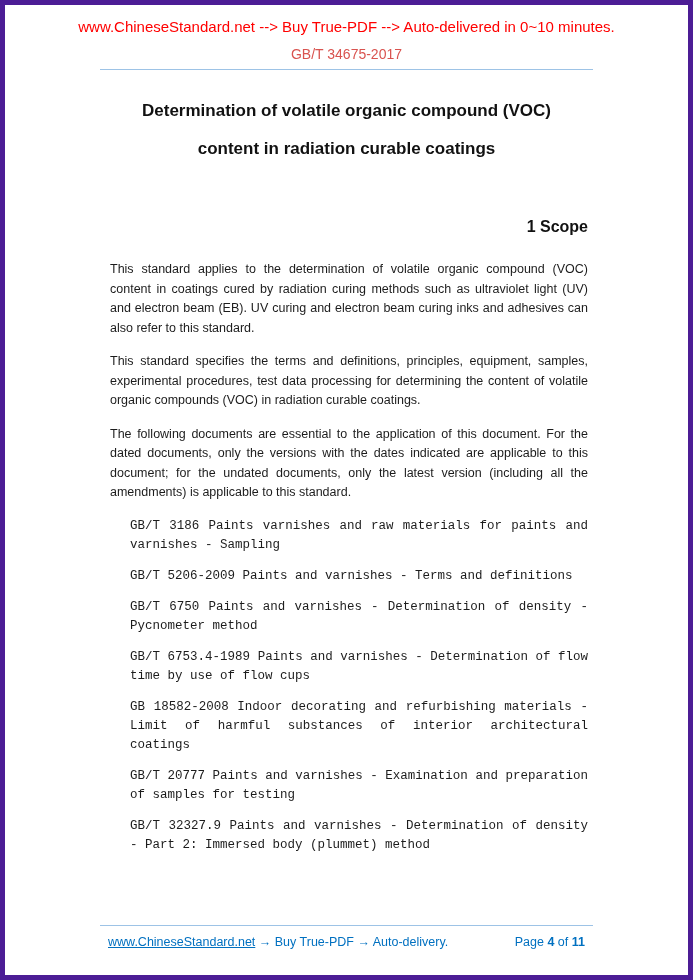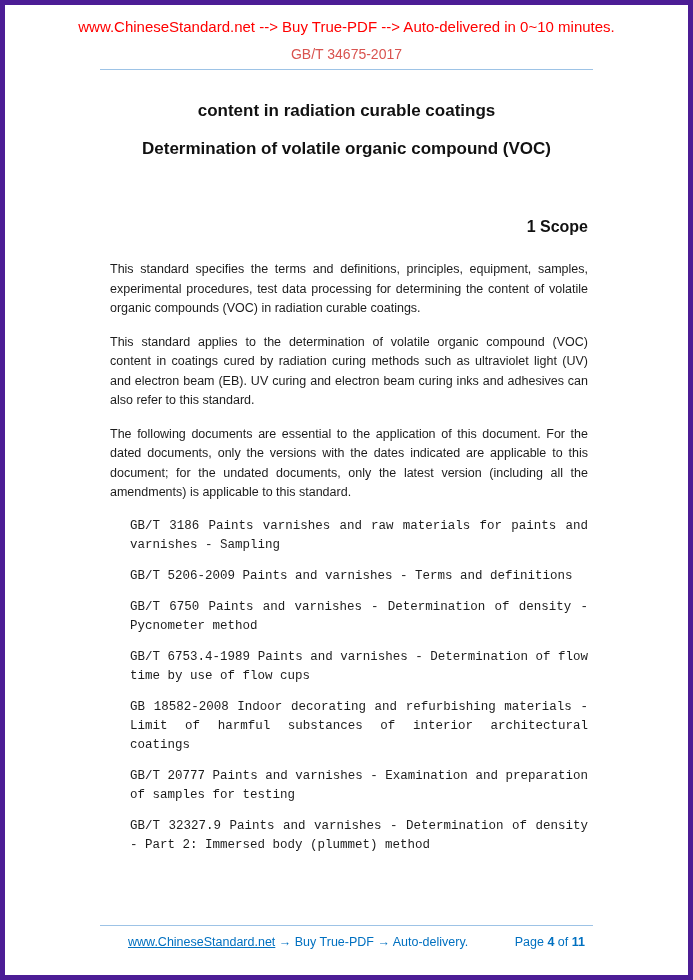--- a/index.html
+++ b/index.html
@@ -87,21 +87,20 @@
     border-top: 1px solid var(--color-rule, #9dc3e6);
     margin: 0 0 9px 0;
   }
   .footer-row {
     display: flex;
     justify-content: space-between;
     align-items: baseline;
     padding: 0 8px;
     font-size: 12.5px;
     color: var(--color-footer, #0070c0);
-    margin-left: 20px;
   }
   .footer-link {
     color: var(--color-footer, #0070c0);
     text-decoration: underline;
     cursor: pointer;
   }
   .footer-left { white-space: nowrap; }
   .footer-right { white-space: nowrap; }
   .footer-right b { font-weight: bold; }
 </style>
@@ -110,31 +109,31 @@
 
 <div class="page">
 
   <div class="banner">www.ChineseStandard.net --&gt; Buy True-PDF --&gt; Auto-delivered in 0~10 minutes.</div>
 
   <div class="doc-number">GB/T 34675-2017</div>
 
   <hr class="header-rule">
 
   <h1 class="title">
+    <span class="title-line">Determination of volatile organic compound (VOC)</span>
     <span class="title-line">content in radiation curable coatings</span>
-    <span class="title-line">Determination of volatile organic compound (VOC)</span>
   </h1>
 
   <div class="content">
 
     <h2 class="section-heading">1 Scope</h2>
 
+    <p class="para">This standard applies to the determination of volatile organic compound (VOC) content in coatings cured by radiation curing methods such as ultraviolet light (UV) and electron beam (EB). UV curing and electron beam curing inks and adhesives can also refer to this standard.</p>
+
     <p class="para">This standard specifies the terms and definitions, principles, equipment, samples, experimental procedures, test data processing for determining the content of volatile organic compounds (VOC) in radiation curable coatings.</p>
-
-    <p class="para">This standard applies to the determination of volatile organic compound (VOC) content in coatings cured by radiation curing methods such as ultraviolet light (UV) and electron beam (EB). UV curing and electron beam curing inks and adhesives can also refer to this standard.</p>
 
 
     <p class="para">The following documents are essential to the application of this document. For the dated documents, only the versions with the dates indicated are applicable to this document; for the undated documents, only the latest version (including all the amendments) is applicable to this standard.</p>
 
     <p class="ref">GB/T 3186 Paints varnishes and raw materials for paints and varnishes - Sampling</p>
 
     <p class="ref">GB/T 5206-2009 Paints and varnishes - Terms and definitions</p>
 
     <p class="ref">GB/T 6750  Paints and varnishes - Determination of density - Pycnometer method</p>
 

